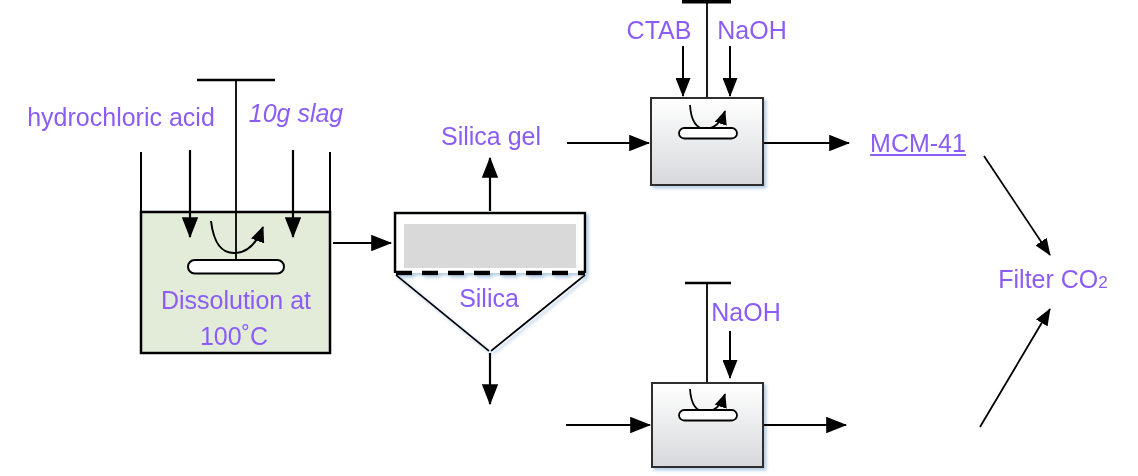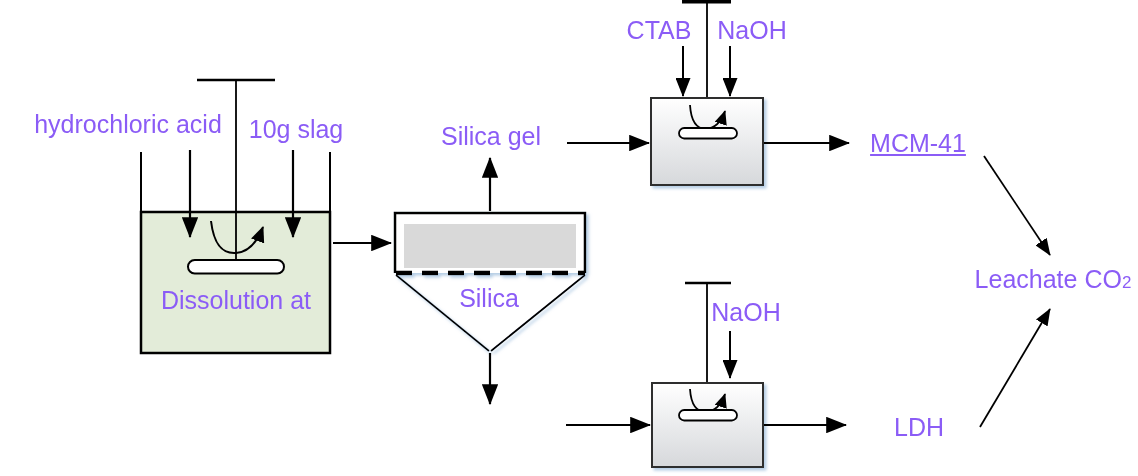--- a/index.html
+++ b/index.html
@@ -92,24 +92,24 @@
       <path class="ln" d="M690,389 C691,405 697,412 706,412 C716,411 722,403 725,394" stroke-width="1.8" marker-end="url(#arrowS)"></path>
       <rect class="pill" x="679" y="410" width="58" height="10.5" rx="5.2" stroke-width="1.8"></rect>
     </g>
 
     <line class="ln" x1="764" y1="425" x2="846" y2="425" stroke-width="2.2" marker-end="url(#arrow)"></line>
 
     <line class="ln" x1="984" y1="156" x2="1050" y2="255" stroke-width="1.8" marker-end="url(#arrow)"></line>
     <line class="ln" x1="980" y1="427" x2="1050" y2="309" stroke-width="1.8" marker-end="url(#arrow)"></line>
   </svg>
 
-  <div class="label" style="left:28px;  top:104px; width:200px;margin-top:7px;">hydrochloric acid</div>
-  <div class="label" style="left:246px; top:116px; width:100px;">10g slag</div>
+  <div class="label" style="left:21px;  top:104px; width:200px;">hydrochloric acid</div>
+  <div class="label" style="left:246px; top:100px; width:100px;font-style:italic;">10g slag</div>
   <div class="label" style="left:136px; top:287px; width:200px;">Dissolution at</div>
+  <div class="label" style="left:134px; top:323px; width:200px;">100˚C</div>
   <div class="label" style="left:391px; top:123px; width:200px;">Silica gel</div>
   <div class="label" style="left:389px; top:285px; width:200px;">Silica</div>
   <div class="label" style="left:609px; top:17px;  width:100px;">CTAB</div>
   <div class="label" style="left:702px; top:17px;  width:100px;">NaOH</div>
   <div class="label" style="left:696px; top:299px; width:100px;">NaOH</div>
   <div class="label" style="left:818px; top:130px; width:200px;text-decoration:underline;">MCM-41</div>
-  <div class="label" style="left:819px; top:414px; width:200px;">LDH</div>
-  <div class="label" style="left:953px; top:266px; width:200px;"><span>Leachate CO</span><span class="sub">2</span></div>
+  <div class="label" style="left:953px; top:266px; width:200px;"><span>Filter CO</span><span class="sub">2</span></div>
 </div>
 
 </body></html>

